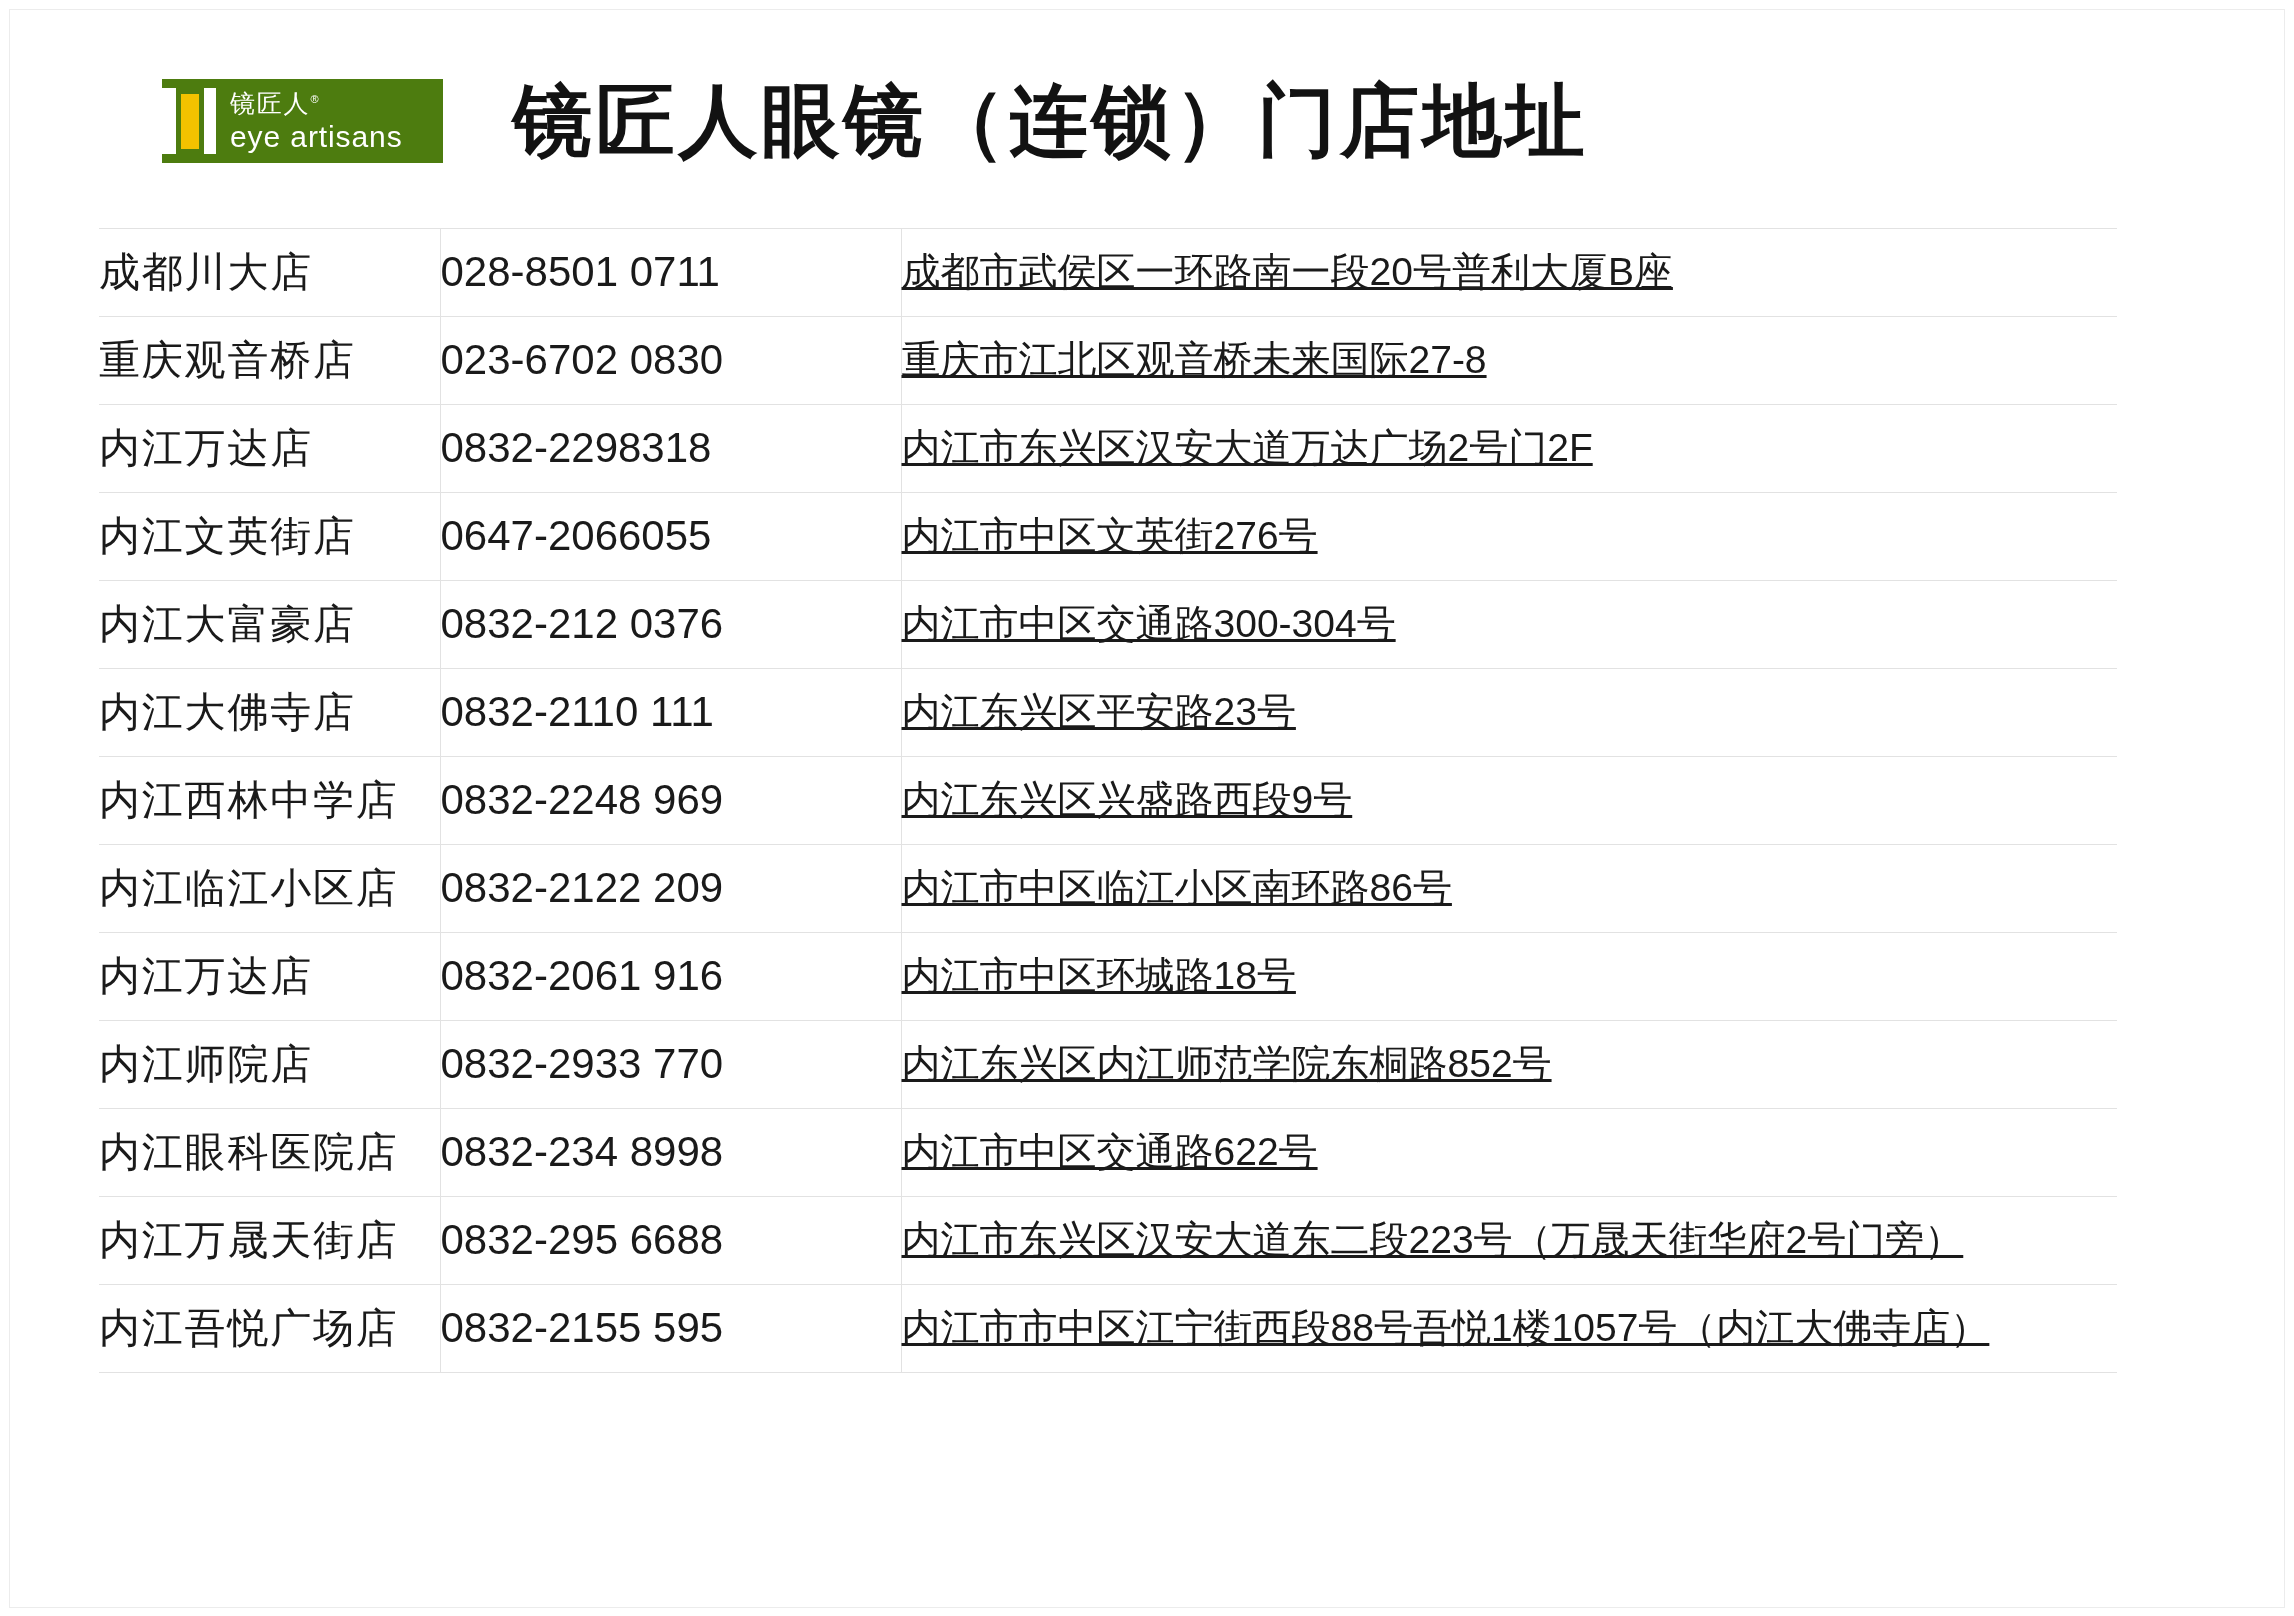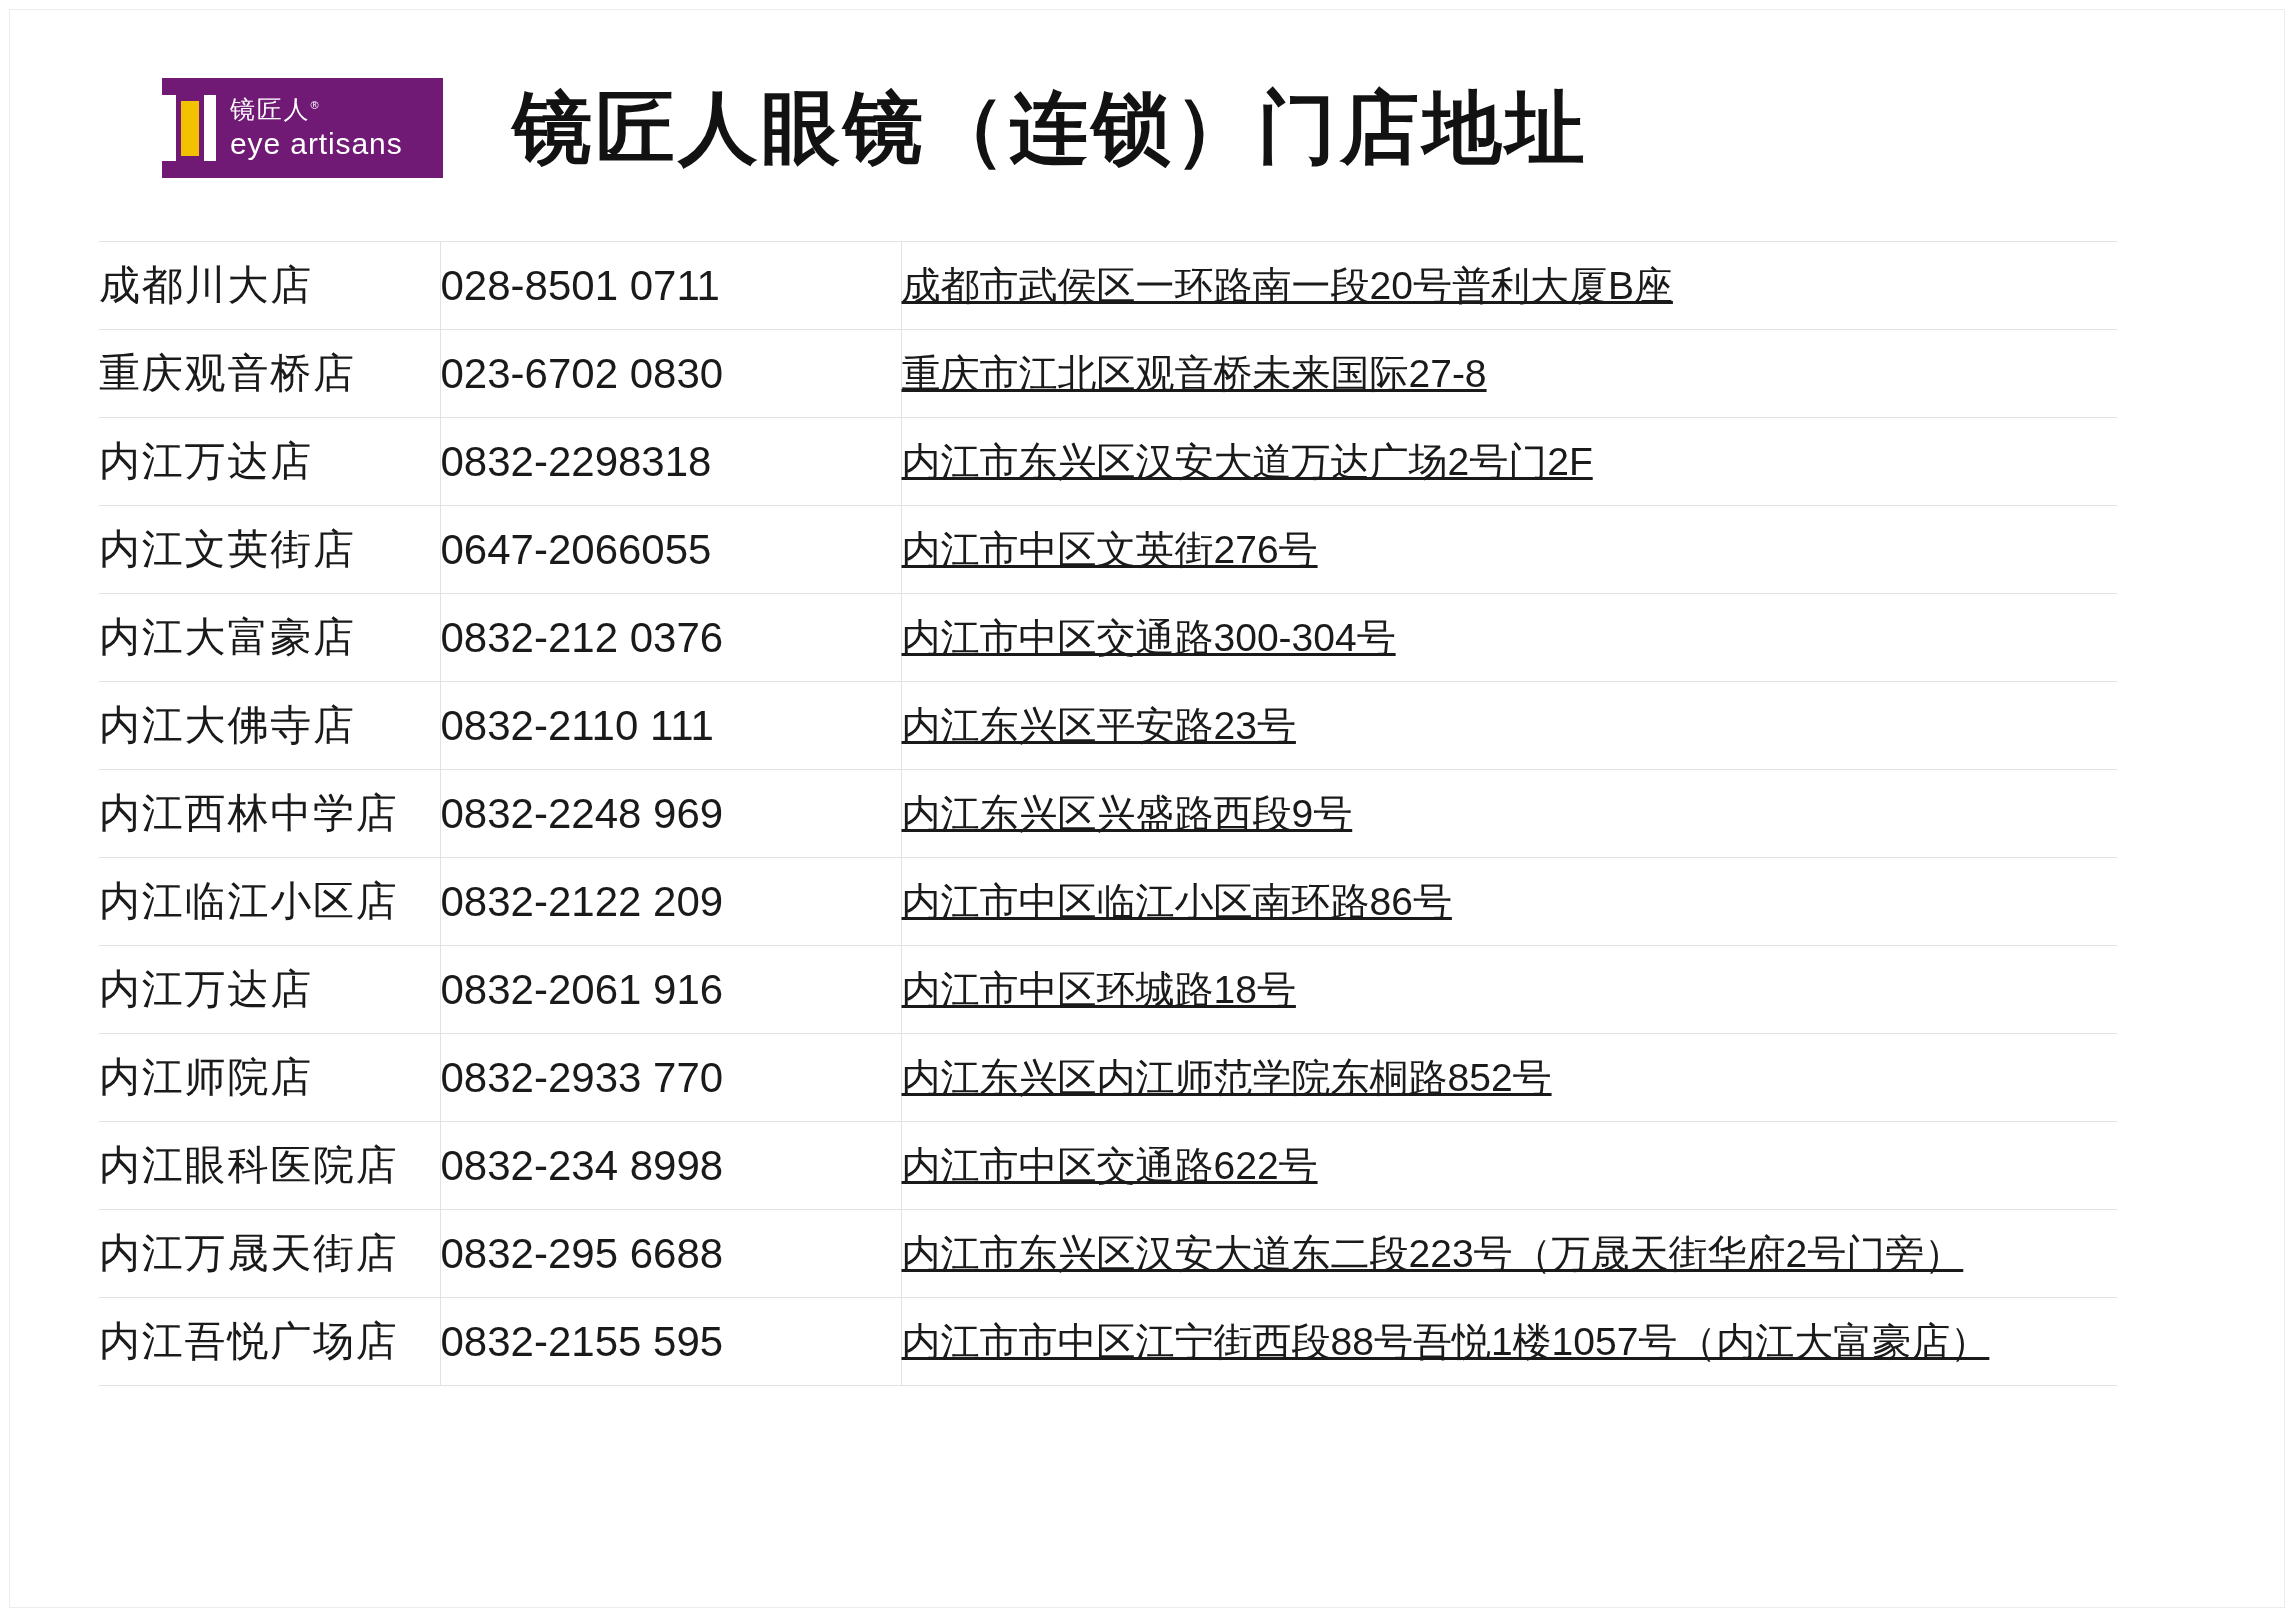--- a/index.html
+++ b/index.html
@@ -32,22 +32,22 @@
 
   .header {
     display: flex;
     align-items: center;
     padding: 78px 0 0 162px;
     gap: 28px;
   }
 
   .logo-box {
     width: 281px;
-    height: 100px;
-    background: #701a75;
+    height: 84px;
+    background: #4d7c0f;
     display: flex;
     align-items: center;
     justify-content: flex-start;
     box-sizing: border-box;
     flex: 0 0 auto;
   }
   .logo-mark {
     position: relative;
     width: 57px;
     height: 66px;
@@ -231,20 +231,20 @@
           <td class="c-addr">内江市中区交通路622号</td>
         </tr>
         <tr>
           <td class="c-name">内江万晟天街店</td>
           <td class="c-phone">0832-295 6688</td>
           <td class="c-addr">内江市东兴区汉安大道东二段223号（万晟天街华府2号门旁）</td>
         </tr>
         <tr>
           <td class="c-name">内江吾悦广场店</td>
           <td class="c-phone">0832-2155 595</td>
-          <td class="c-addr">内江市市中区江宁街西段88号吾悦1楼1057号（内江大富豪店）</td>
+          <td class="c-addr">内江市市中区江宁街西段88号吾悦1楼1057号（内江大佛寺店）</td>
         </tr>
       </tbody>
     </table>
   </div>
 
 </div>
 
 
 </body></html>

